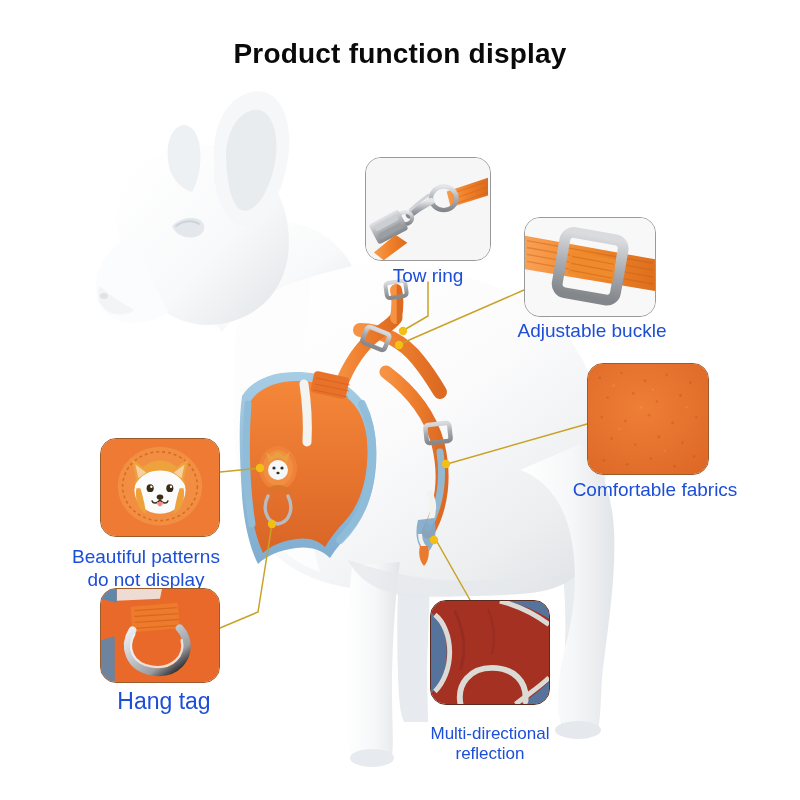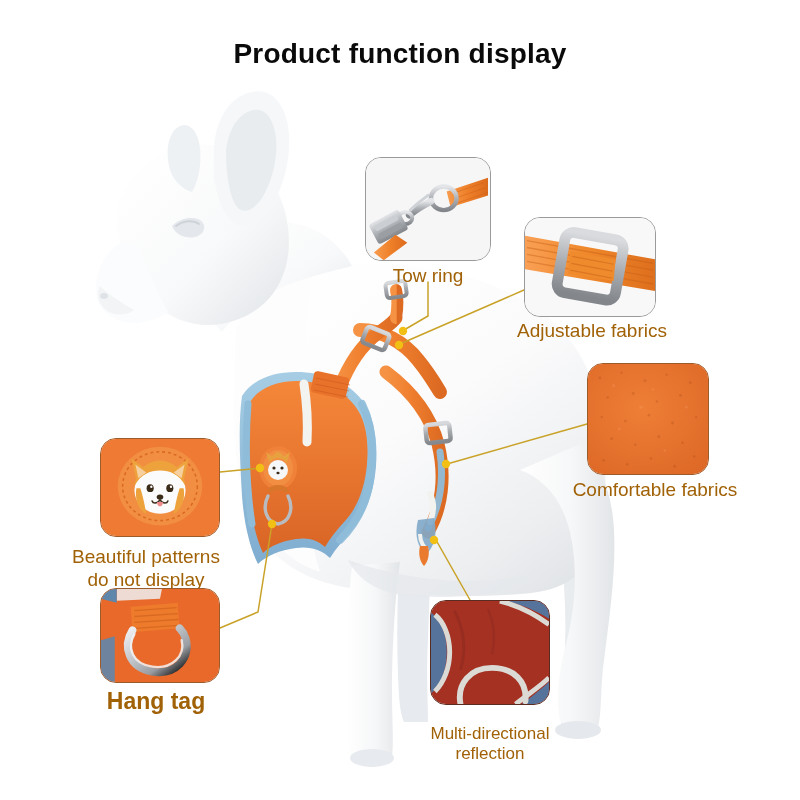--- a/index.html
+++ b/index.html
@@ -23,21 +23,21 @@
   
   .callout{position:absolute;}
   .cbox{
     position:absolute;border-radius:16px;overflow:hidden;
     border:1.6px solid #7d7d7d;background:#f7f7f7;
     box-sizing:border-box;
   }
   .cbox.soft{border-color:#9a9a9a;}
   .cbox.warm{border-color:#9c5b2a;}
   .clabel{
-    position:absolute;text-align:center;color:#a16207;
+    position:absolute;text-align:center;color:#1d4ed8;
     font-size:19px;line-height:1.16;white-space:nowrap;
   }
   .clabel.two{white-space:normal;line-height:1.2;}
   .clabel.small{font-size:17px;text-align:center;}
   .clabel.big{font-size:23px;}
 
   
   .fill{position:absolute;inset:0;}
 </style>
 </head>
@@ -334,21 +334,21 @@
         </g>
 
         <path d="M46 34 L 92 42 L 90 64 L 44 56 Z" fill="#ef8a2d"></path>
         <g opacity="0.45" stroke="#c45e16" stroke-width="1.2">
           <line x1="48" y1="39" x2="90" y2="47"></line>
           <line x1="47" y1="46" x2="89" y2="54"></line>
           <line x1="46" y1="53" x2="88" y2="61"></line>
         </g>
       </svg>
     </div>
-    <div class="clabel" style="left:492px;top:320px;width:200px;">Adjustable fabrics</div>
+    <div class="clabel" style="left:492px;top:320px;width:200px;">Adjustable buckle</div>
   </div>
 
   <div class="callout">
     <div class="cbox warm" style="left:587px;top:363px;width:122px;height:112px;">
       <svg class="fill" viewBox="0 0 122 112">
         <defs>
           <radialGradient id="fg" cx="0.45" cy="0.4" r="0.8">
             <stop offset="0" stop-color="#ee7e36"></stop>
               <stop offset="1" stop-color="#dd6726"></stop>
           </radialGradient>
@@ -453,21 +453,21 @@
           <line x1="34" y1="22" x2="77" y2="19"></line>
           <line x1="34" y1="28" x2="78" y2="25"></line>
           <line x1="34" y1="34" x2="79" y2="31"></line>
           <line x1="34" y1="40" x2="79" y2="37"></line>
         </g>
 
         <path d="M32 42 C 22 58, 28 80, 52 84 C 76 88, 92 70, 86 50 C 84 44, 82 42, 80 40" stroke="url(#mg5)" stroke-width="8" fill="none" stroke-linecap="round"></path>
         <path d="M34 46 C 26 60, 32 76, 52 79 C 72 82, 86 68, 82 52" stroke="#f2f3f5" stroke-width="2.4" fill="none" stroke-linecap="round" opacity="0.85"></path>
       </svg>
     </div>
-    <div class="clabel big" style="left:72px;top:688px;width:168px;font-weight:bold;">Hang tag</div>
+    <div class="clabel big" style="left:80px;top:688px;width:168px;">Hang tag</div>
   </div>
 
   <div class="callout">
     <div class="cbox" style="left:430px;top:600px;width:120px;height:105px;border-color:#5a2b20;">
       <svg class="fill" viewBox="0 0 120 105">
         <rect width="120" height="105" fill="#a53123"></rect>
 
         <path d="M0 12 C 10 18, 16 34, 16 52 C 16 70, 10 86, 0 94 Z" fill="#56749b"></path>
         <path d="M4 14 C 13 21, 19 36, 19 52 C 19 68, 13 83, 4 92" stroke="#dcdad5" stroke-width="5" fill="none"></path>
 

